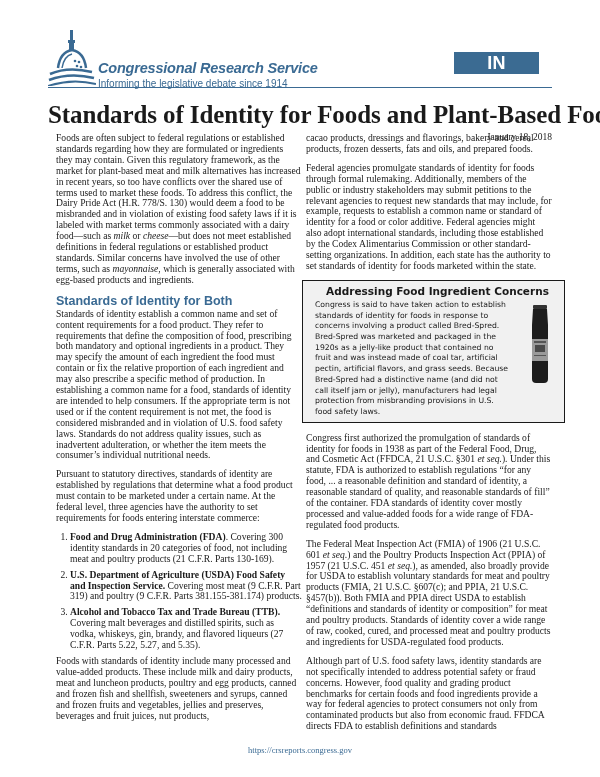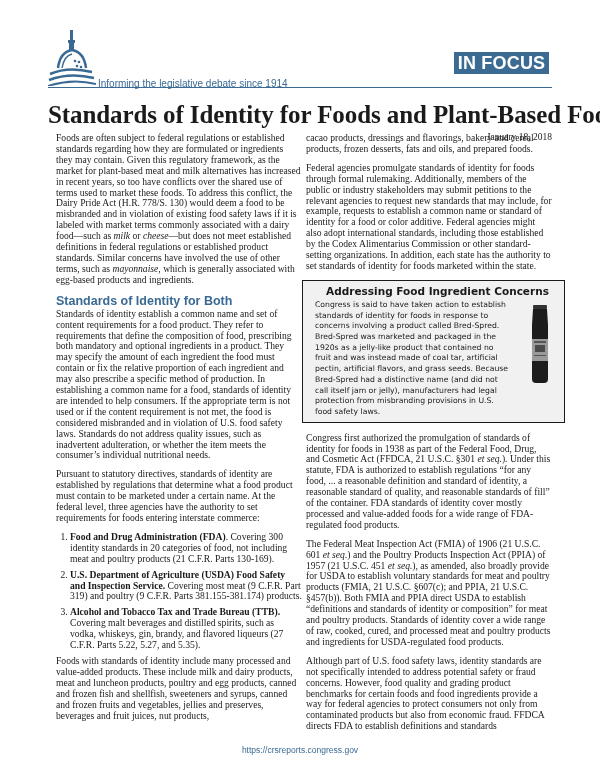--- a/index.html
+++ b/index.html
@@ -1,56 +1,57 @@
 <!DOCTYPE html>
 <html><head>
   <meta charset="utf-8">
   <style>
     html, body { margin: 0; padding: 0; background: #ffffff; }
     body { width: 600px; height: 777px; position: relative; overflow: hidden; font-family: "Liberation Serif", serif; color: #1a1a1a; }
     .header { position: absolute; left: 48px; top: 24px; width: 426px; height: 60px; }
     .logo-icon { position: absolute; left: 0; top: 4px; width: 48px; height: 58px; }
     .brand-name { position: absolute; left: 50px; top: 36px; font-family: "Liberation Sans", sans-serif; font-weight: bold; font-style: italic; font-size: 14.5px; color: #3a6a93; letter-spacing: -0.2px; white-space: nowrap; }
     .brand-tag { position: absolute; left: 50px; top: 54px; font-family: "Liberation Sans", sans-serif; font-size: 10px; color: #3a6a93; white-space: nowrap; }
-    .infocus { position: absolute; left: 454px; top: 52px; width: 95px; height: 22px; background: #3b6b92; color: #ffffff; font-family: "Liberation Sans", sans-serif; font-weight: bold; font-size: 18px; line-height: 22px; text-align: center; letter-spacing: 0.2px; }
+    .infocus { position: absolute; left: 454px; top: 52px; width: 85px; height: 22px; background: #3b6b92; color: #ffffff; font-family: "Liberation Sans", sans-serif; font-weight: bold; font-size: 18px; line-height: 22px; text-align: center; letter-spacing: 0.2px; }
     .rule { position: absolute; left: 48px; top: 87px; width: 504px; height: 1px; background: #3a6a93; }
     .date { position: absolute; right: 48px; top: 92px; font-size: 9.5px; text-align: right; white-space: nowrap; margin-top: 40px; }
     .title { position: absolute; left: 48px; top: 101px; width: 504px; font-size: 25px; font-weight: bold; white-space: nowrap; letter-spacing: -0.1px; }
     .col { position: absolute; top: 133px; width: 246px; font-size: 9.6px; line-height: 10.9px; }
     .col-left { left: 56px; }
     .col-right { left: 306px; }
     p { margin: 0 0 8px 0; }
     .h2 { font-family: "Liberation Sans", sans-serif; font-weight: bold; color: #3a6a93; font-size: 12.5px; line-height: 13px; margin: 9px 0 1px 0; }
     ol { margin: 0 0 4px 0; padding-left: 14px; }
     ol li { margin-bottom: 5px; padding-left: 0px; }
     .sidebar { border: 1px solid #1a1a1a; background: #f1f1f1; margin: 2px 0 10px -4px; width: 245px; padding: 4px 4px 4px 12px; font-family: "DejaVu Sans", sans-serif; font-size: 7.7px; line-height: 10.7px; position: relative; }
     .sidebar-title { font-family: "DejaVu Sans", sans-serif; font-weight: bold; font-size: 10.5px; line-height: 13px; text-align: center; margin-bottom: 2px; }
     .sidebar-body { width: 196px; }
     .jar { position: absolute; right: 14px; top: 24px; width: 20px; height: 78px; }
-    .footer-url { position: absolute; left: 0; width: 600px; top: 745px; text-align: center; font-family: Liberation Sans, sans-serif; font-size: 8.5px; color: #3a6a93; }
+    .footer-url { position: absolute; left: 0; width: 600px; top: 745px; text-align: center; font-family: Liberation Serif, serif; font-size: 8.5px; color: #3a6a93; }
     i { font-style: italic; }
   </style>
 </head>
 <body>
 
 <div class="header">
   <svg class="logo-icon" viewBox="0 0 48 58">
     <rect x="22" y="2" width="3" height="10" fill="#3a6a93"></rect>
     <rect x="20" y="12" width="7" height="3" fill="#3a6a93"></rect>
     <rect x="21" y="15" width="5" height="7" fill="#3a6a93"></rect>
     <path d="M10 40 Q12 24 24 22 Q36 24 38 40" fill="none" stroke="#3a6a93" stroke-width="2.5"></path>
     <path d="M14 40 Q16 28 24 26" fill="none" stroke="#3a6a93" stroke-width="1.5"></path>
     <circle cx="27" cy="33" r="1.3" fill="#3a6a93"></circle>
     <circle cx="31" cy="34" r="1.3" fill="#3a6a93"></circle>
     <circle cx="29" cy="38" r="1.3" fill="#3a6a93"></circle>
     <circle cx="33" cy="39" r="1.3" fill="#3a6a93"></circle>
     <path d="M2 46 Q20 38 44 44" fill="none" stroke="#3a6a93" stroke-width="2.5"></path>
     <path d="M1 52 Q22 44 46 50" fill="none" stroke="#3a6a93" stroke-width="2.5"></path>
     <path d="M0 58 Q24 50 48 56" fill="none" stroke="#3a6a93" stroke-width="2"></path>
   </svg>
+  <div class="brand-name">Congressional Research Service</div>
   <div class="brand-tag">Informing the legislative debate since 1914</div>
 </div>
 
 <div class="infocus">IN FOCUS</div>
 <div class="rule"></div>
 <div class="date">January 18, 2018</div>
 <div class="title">Standards of Identity for Foods and Plant-Based Food Products</div>
 
 <div class="col col-left">
   <p><span>Foods are often subject to federal regulations or established standards regarding how they are formulated or ingredients they may contain. Given this regulatory framework, as the market for plant-based meat and milk alternatives has increased in recent years, so too have conflicts over the shared use of terms used to market these foods. To address this conflict, the Dairy Pride Act (H.R. 778/S. 130) would deem a food to be misbranded and in violation of existing food safety laws if it is labeled with market terms commonly associated with a dairy food—such as </span><i>milk</i><span> or </span><i>cheese</i><span>—but does not meet established definitions in federal regulations or established product standards. Similar concerns have involved the use of other terms, such as </span><i>mayonnaise</i><span>, which is generally associated with egg-based products and ingredients.</span></p>

